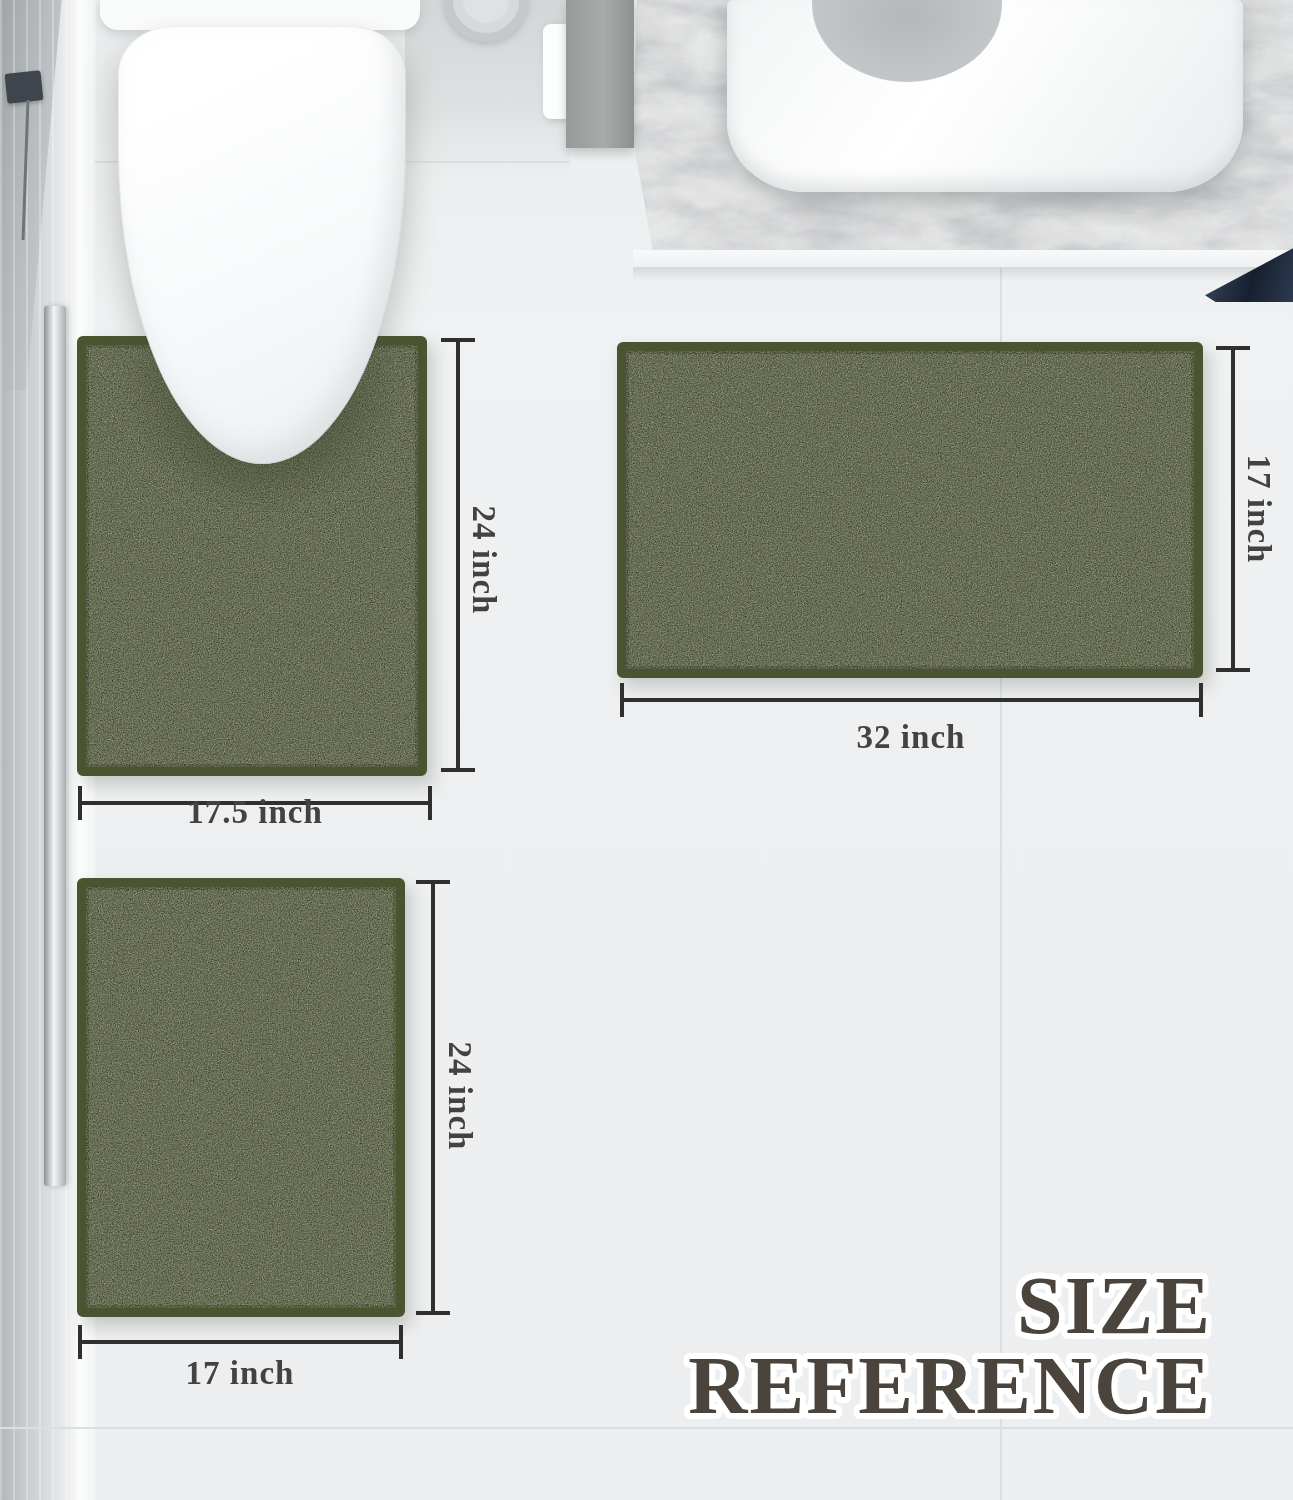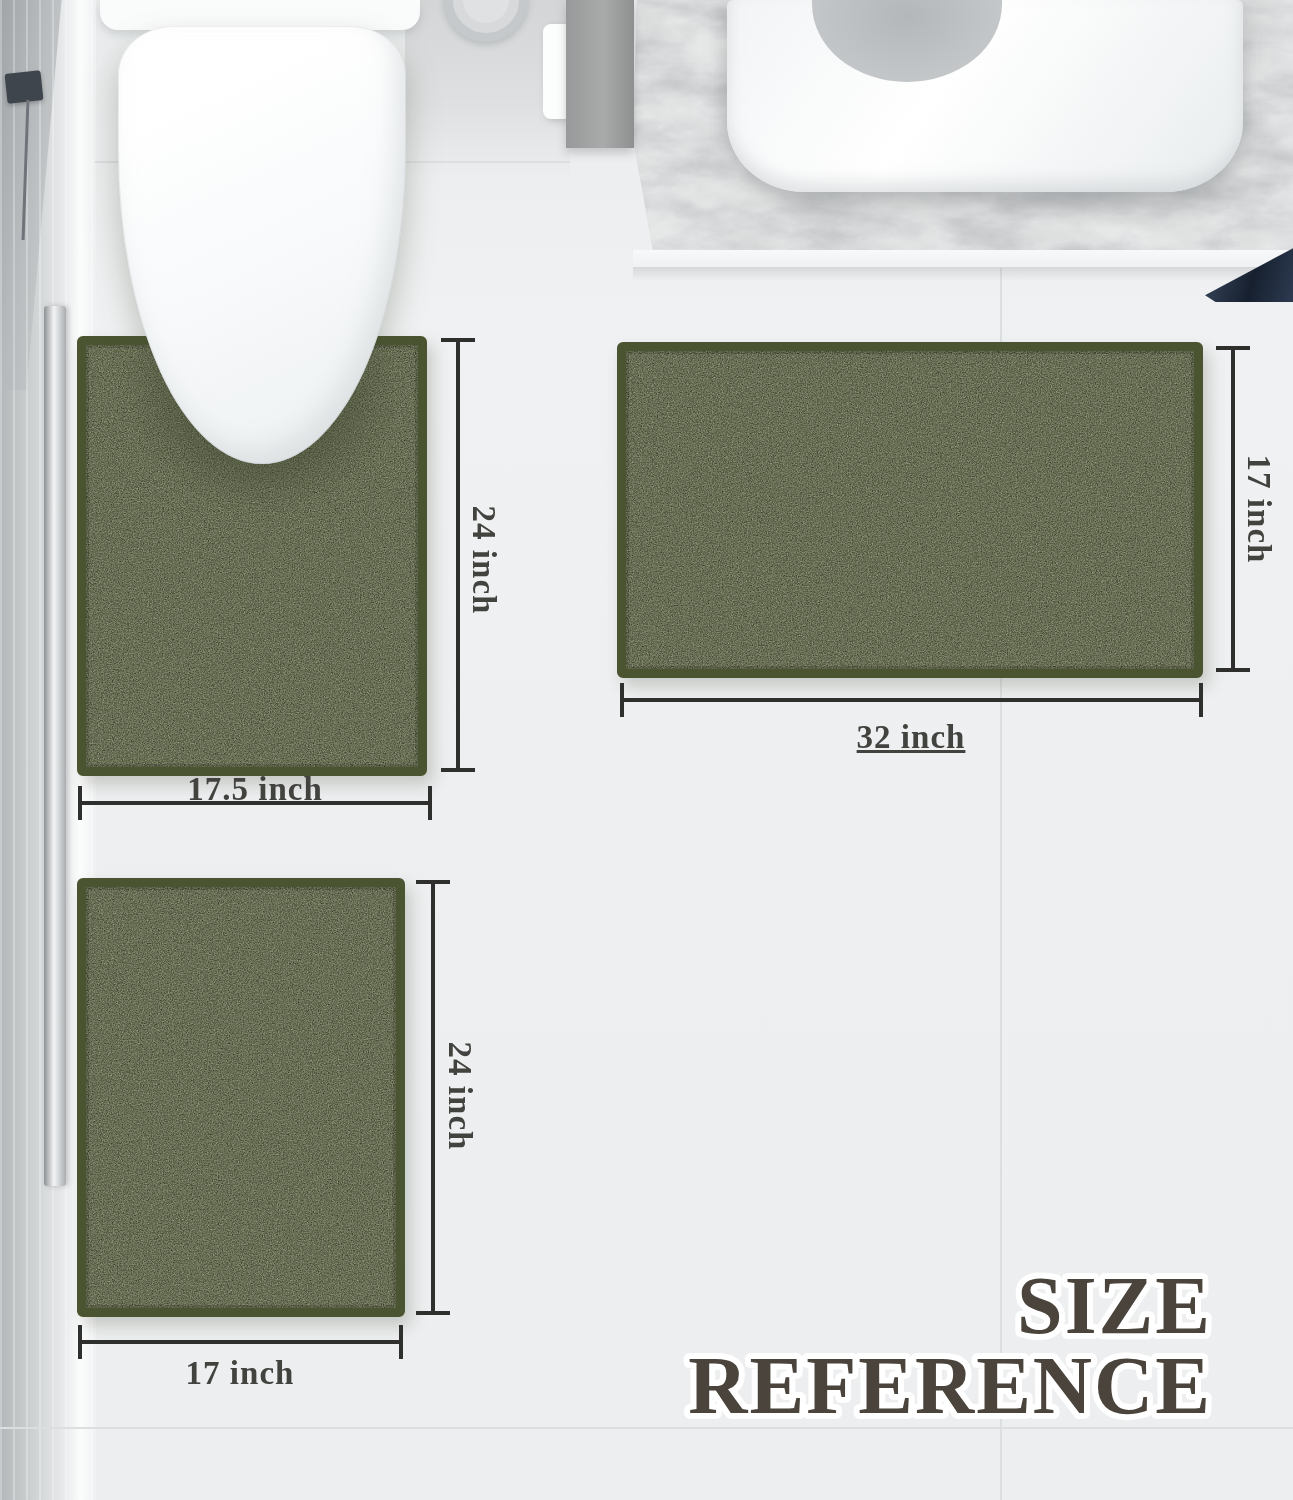--- a/index.html
+++ b/index.html
@@ -160,26 +160,26 @@
       </svg>
   </div>
 
   <div class="abs tank"></div>
   <div class="abs lid-shadow"></div>
   <div class="abs lid"></div>
 
   <div class="abs dv" style="left:456px;top:338px;height:434px;"></div>
   <div class="abs dlabel v" style="left:354px;top:539px;">24 inch</div>
   <div class="abs dh" style="left:78px;top:801px;width:354px;"></div>
-  <div class="abs dlabel h" style="left:105px;top:768px;">17.5 inch</div>
+  <div class="abs dlabel h" style="left:105px;top:791px;">17.5 inch</div>
 
   <div class="abs dv" style="left:1231px;top:346px;height:326px;"></div>
   <div class="abs dlabel v" style="left:1129px;top:488px;">17 inch</div>
   <div class="abs dh" style="left:620px;top:698px;width:583px;"></div>
-  <div class="abs dlabel h" style="left:761px;top:716px;text-decoration:underline;">32 inch</div>
+  <div class="abs dlabel h" style="left:761px;top:716px;">32 inch</div>
 
   <div class="abs dv" style="left:431px;top:880px;height:435px;"></div>
   <div class="abs dlabel v" style="left:330px;top:1075px;">24 inch</div>
   <div class="abs dh" style="left:78px;top:1340px;width:325px;"></div>
   <div class="abs dlabel h" style="left:90px;top:1352px;">17 inch</div>
 
   <svg class="abs title-svg" width="660" height="190">
     <text x="652" y="87" text-anchor="end">SIZE</text>
     <text x="652" y="167" text-anchor="end">REFERENCE</text>
   </svg>

